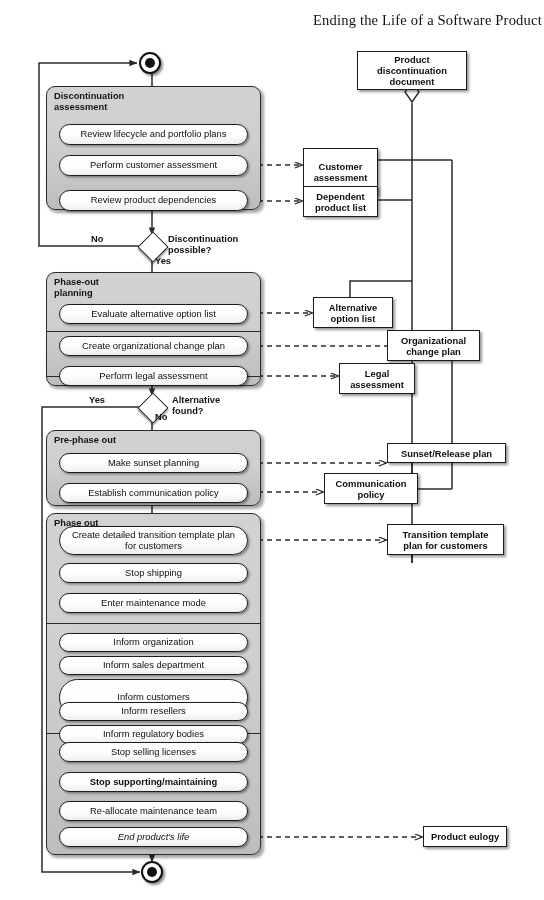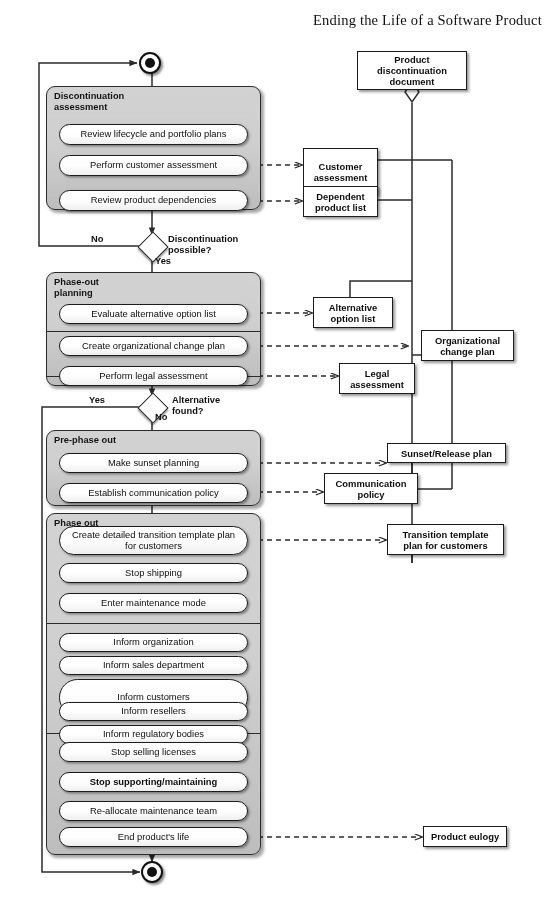--- a/index.html
+++ b/index.html
@@ -212,36 +212,36 @@
   <div class="act" style="left:59px;top:563px;width:189px;height:20px;">Stop shipping</div>
   <div class="act" style="left:59px;top:593px;width:189px;height:20px;">Enter maintenance mode</div>
   <div class="act" style="left:59px;top:633px;width:189px;height:19px;">Inform organization</div>
   <div class="act" style="left:59px;top:656px;width:189px;height:19px;">Inform sales department</div>
   <div class="act" style="left:59px;top:679px;width:189px;height:37px;">Inform customers</div>
   <div class="act" style="left:59px;top:702px;width:189px;height:19px;">Inform resellers</div>
   <div class="act" style="left:59px;top:725px;width:189px;height:19px;">Inform regulatory bodies</div>
   <div class="act" style="left:59px;top:742px;width:189px;height:20px;">Stop selling licenses</div>
   <div class="act" style="left:59px;top:772px;width:189px;height:20px;font-weight:bold;">Stop supporting/maintaining</div>
   <div class="act" style="left:59px;top:801px;width:189px;height:20px;">Re-allocate maintenance team</div>
-  <div class="act" style="left:59px;top:827px;width:189px;height:20px;">End product's life</div>
+  <div class="act" style="left:59px;top:827px;width:189px;height:20px;font-style:italic;">End product's life</div>
 
   <div class="artifact" style="left:357px;top:51px;width:110px;height:39px;white-space:pre-line;">Product
 discontinuation
 document</div>
 
   <div class="artifact" style="left:303px;top:148px;width:75px;height:47px;white-space:pre-line;">Customer
 assessment</div>
 
   <div class="artifact" style="left:303px;top:186px;width:75px;height:31px;white-space:pre-line;">Dependent
 product list</div>
 
   <div class="artifact" style="left:313px;top:297px;width:80px;height:31px;white-space:pre-line;">Alternative
 option list</div>
 
-  <div class="artifact" style="left:421px;top:330px;width:93px;height:31px;white-space:pre-line;">Organizational
+  <div class="artifact" style="left:387px;top:330px;width:93px;height:31px;white-space:pre-line;">Organizational
 change plan</div>
 
   <div class="artifact" style="left:339px;top:363px;width:76px;height:31px;white-space:pre-line;">Legal
 assessment</div>
 
   <div class="artifact" style="left:387px;top:443px;width:119px;height:20px;">Sunset/Release plan</div>
 
   <div class="artifact" style="left:324px;top:473px;width:94px;height:31px;white-space:pre-line;">Communication
 policy</div>
 

